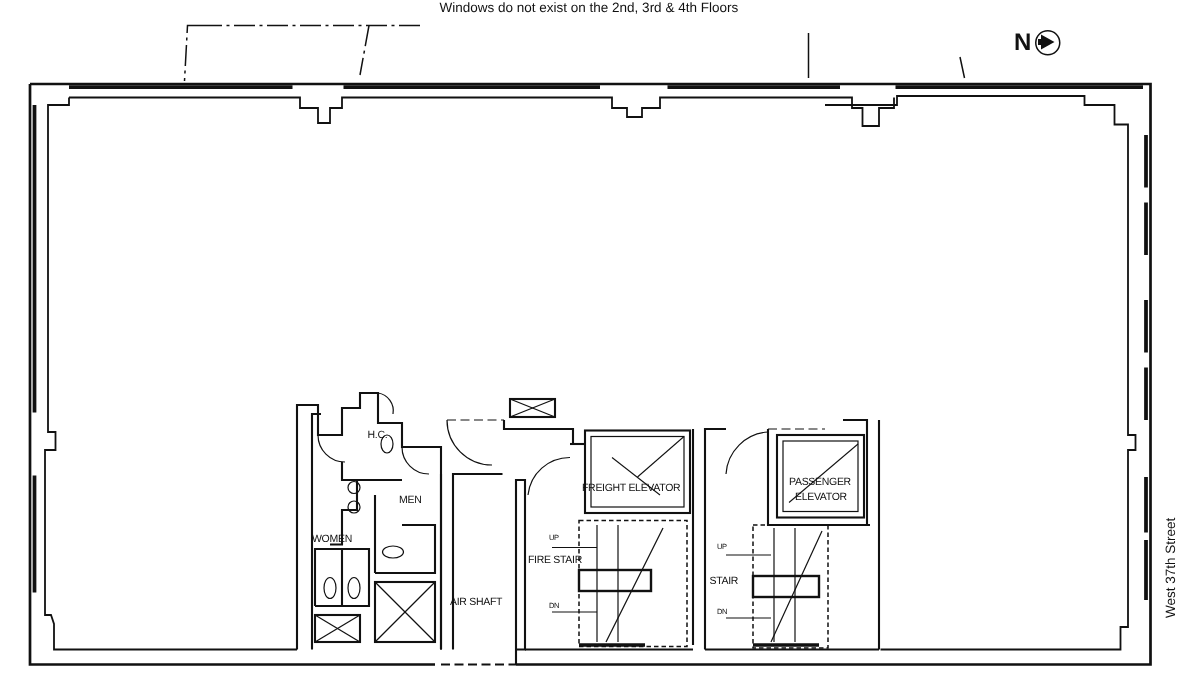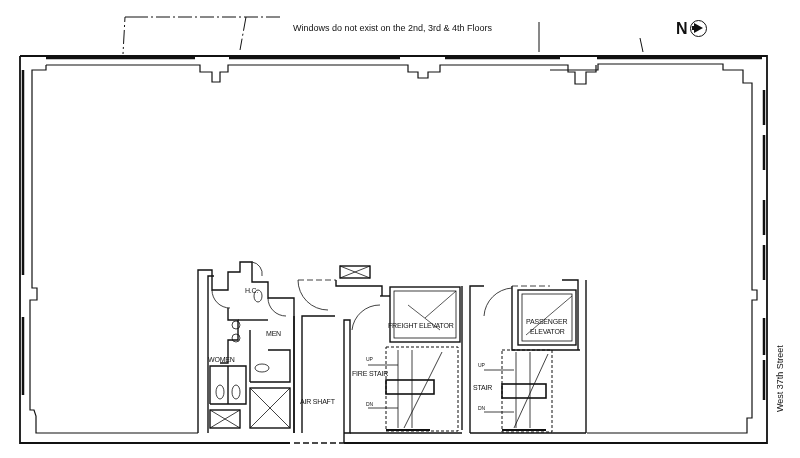--- a/index.html
+++ b/index.html
@@ -1,19 +1,19 @@
 <!DOCTYPE html>
 <html><head>
 <meta charset="utf-8">
 <style>
   html, body { margin: 0; padding: 0; background: #ffffff; }
   body { width: 800px; height: 458px; position: relative; overflow: hidden; font-family: "Liberation Sans", sans-serif; color: #111; }
   #plan { position: absolute; left: 0; top: 0; width: 800px; height: 458px; }
   .label { position: absolute; font-family: "Liberation Sans", sans-serif; color: #111; white-space: nowrap; line-height: 1; }
-  .note { font-size: 9px; top: 24px; left: 293px; }
+  .note { font-size: 9px; top: 1px; left: 293px; }
   .north { left: 676px; top: 20px; font-weight: bold; font-size: 16px; display: flex; align-items: center; gap: 2px; }
   .north-arrow { width: 17px; height: 17px; border-radius: 50%; border: 1.5px solid #111; position: relative; box-sizing: border-box; }
   .north-arrow::after { content: ""; position: absolute; left: 3px; top: 2px; border-left: 9px solid #111; border-top: 5.5px solid transparent; border-bottom: 5.5px solid transparent; }
   .north-arrow::before { content: ""; position: absolute; left: 1px; top: 5px; width: 5px; height: 4px; background: #111; }
   .room { font-size: 7px; letter-spacing: -0.2px; }
   .street { font-size: 9px; transform: rotate(-90deg); transform-origin: left top; left: 776px; top: 412px; }
 </style>
 </head>
 <body>
 

